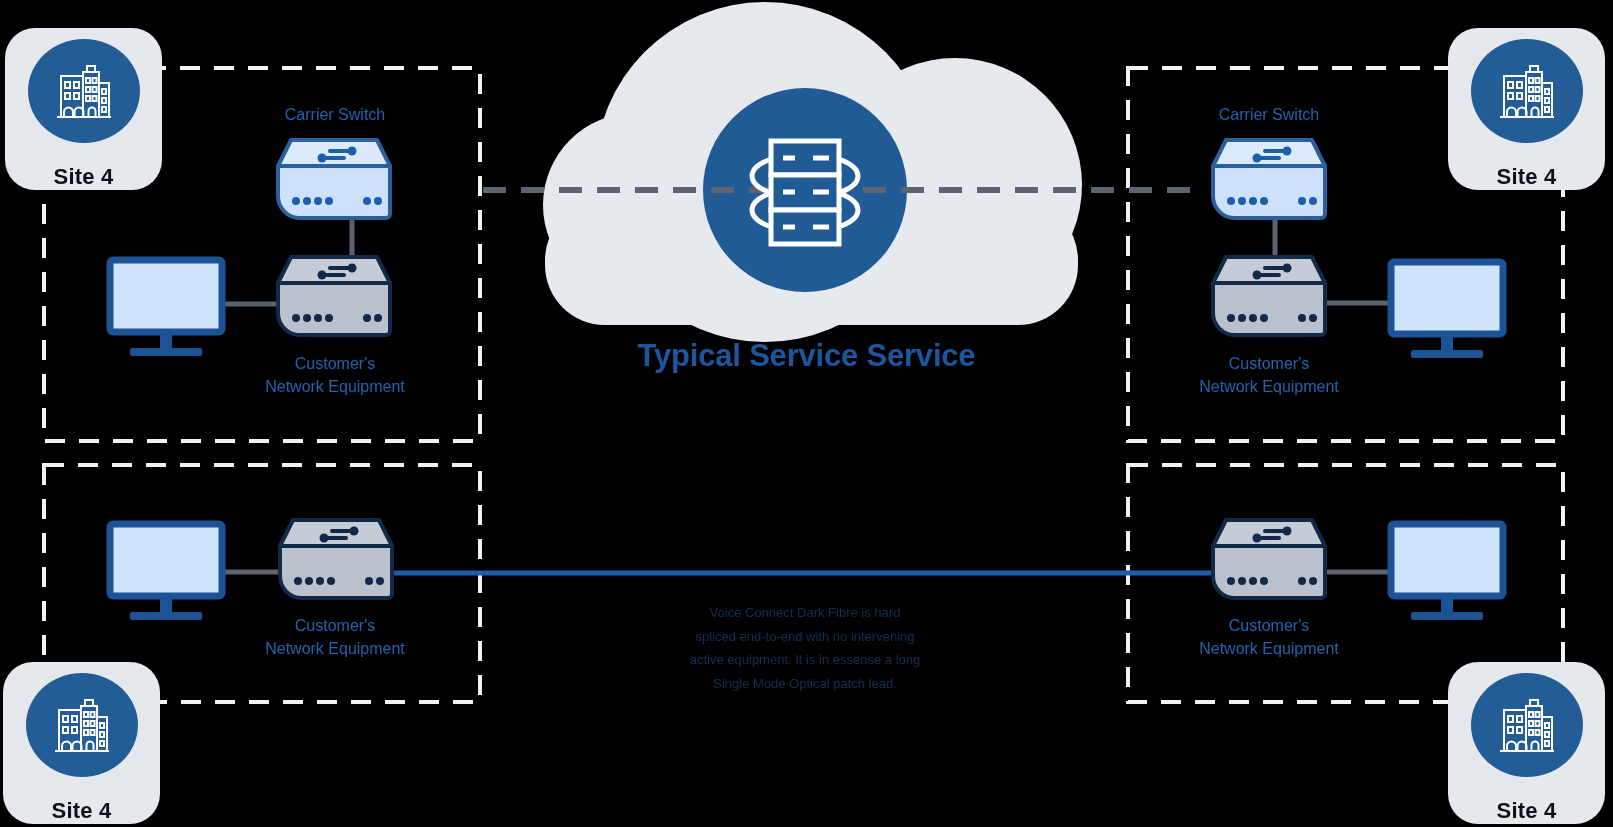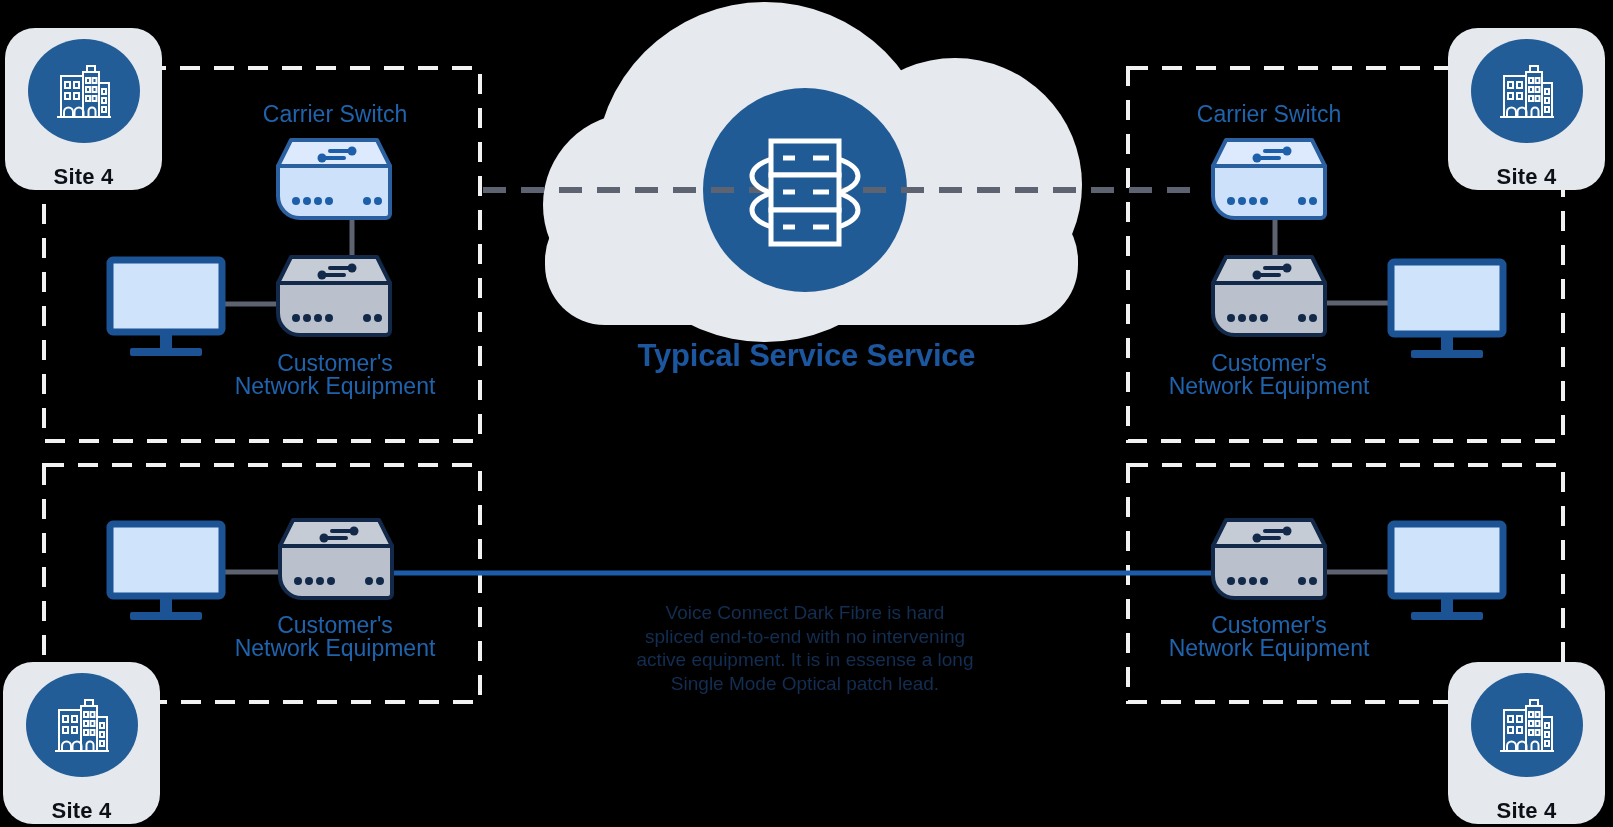--- a/index.html
+++ b/index.html
@@ -3,29 +3,29 @@
 <meta charset="utf-8">
 <style>
   html,body{margin:0;padding:0;background:#000;}
   .stage{
     position:relative;width:1613px;height:827px;background:#000;
     font-family:"Liberation Sans", sans-serif;overflow:hidden;
   }
   .stage svg.scene{position:absolute;left:0;top:0;}
   .lbl{
     position:absolute;text-align:center;color:#2063ad;
-    font-size:23px;font-weight:500;line-height:23px;white-space:pre-line;
+    font-size:16px;font-weight:500;line-height:23px;white-space:pre-line;
   }
   .title{
     position:absolute;text-align:center;color:#1b569f;
     font-size:31px;font-weight:700;letter-spacing:-0.2px;
   }
   .note{
     position:absolute;text-align:center;color:#132e52;
-    font-size:19px;font-weight:500;line-height:23.5px;white-space:pre-line;
+    font-size:13px;font-weight:500;line-height:23.5px;white-space:pre-line;
   }
   .site-card{
     position:absolute;width:157px;height:162px;background:#e5e8ed;border-radius:30px;
     display:flex;flex-direction:column;align-items:center;
   }
   .site-circle{
     width:112px;height:112px;border-radius:50%;background:#235d98;margin-top:11px;
     display:flex;align-items:center;justify-content:center;
   }
   .site-label{

